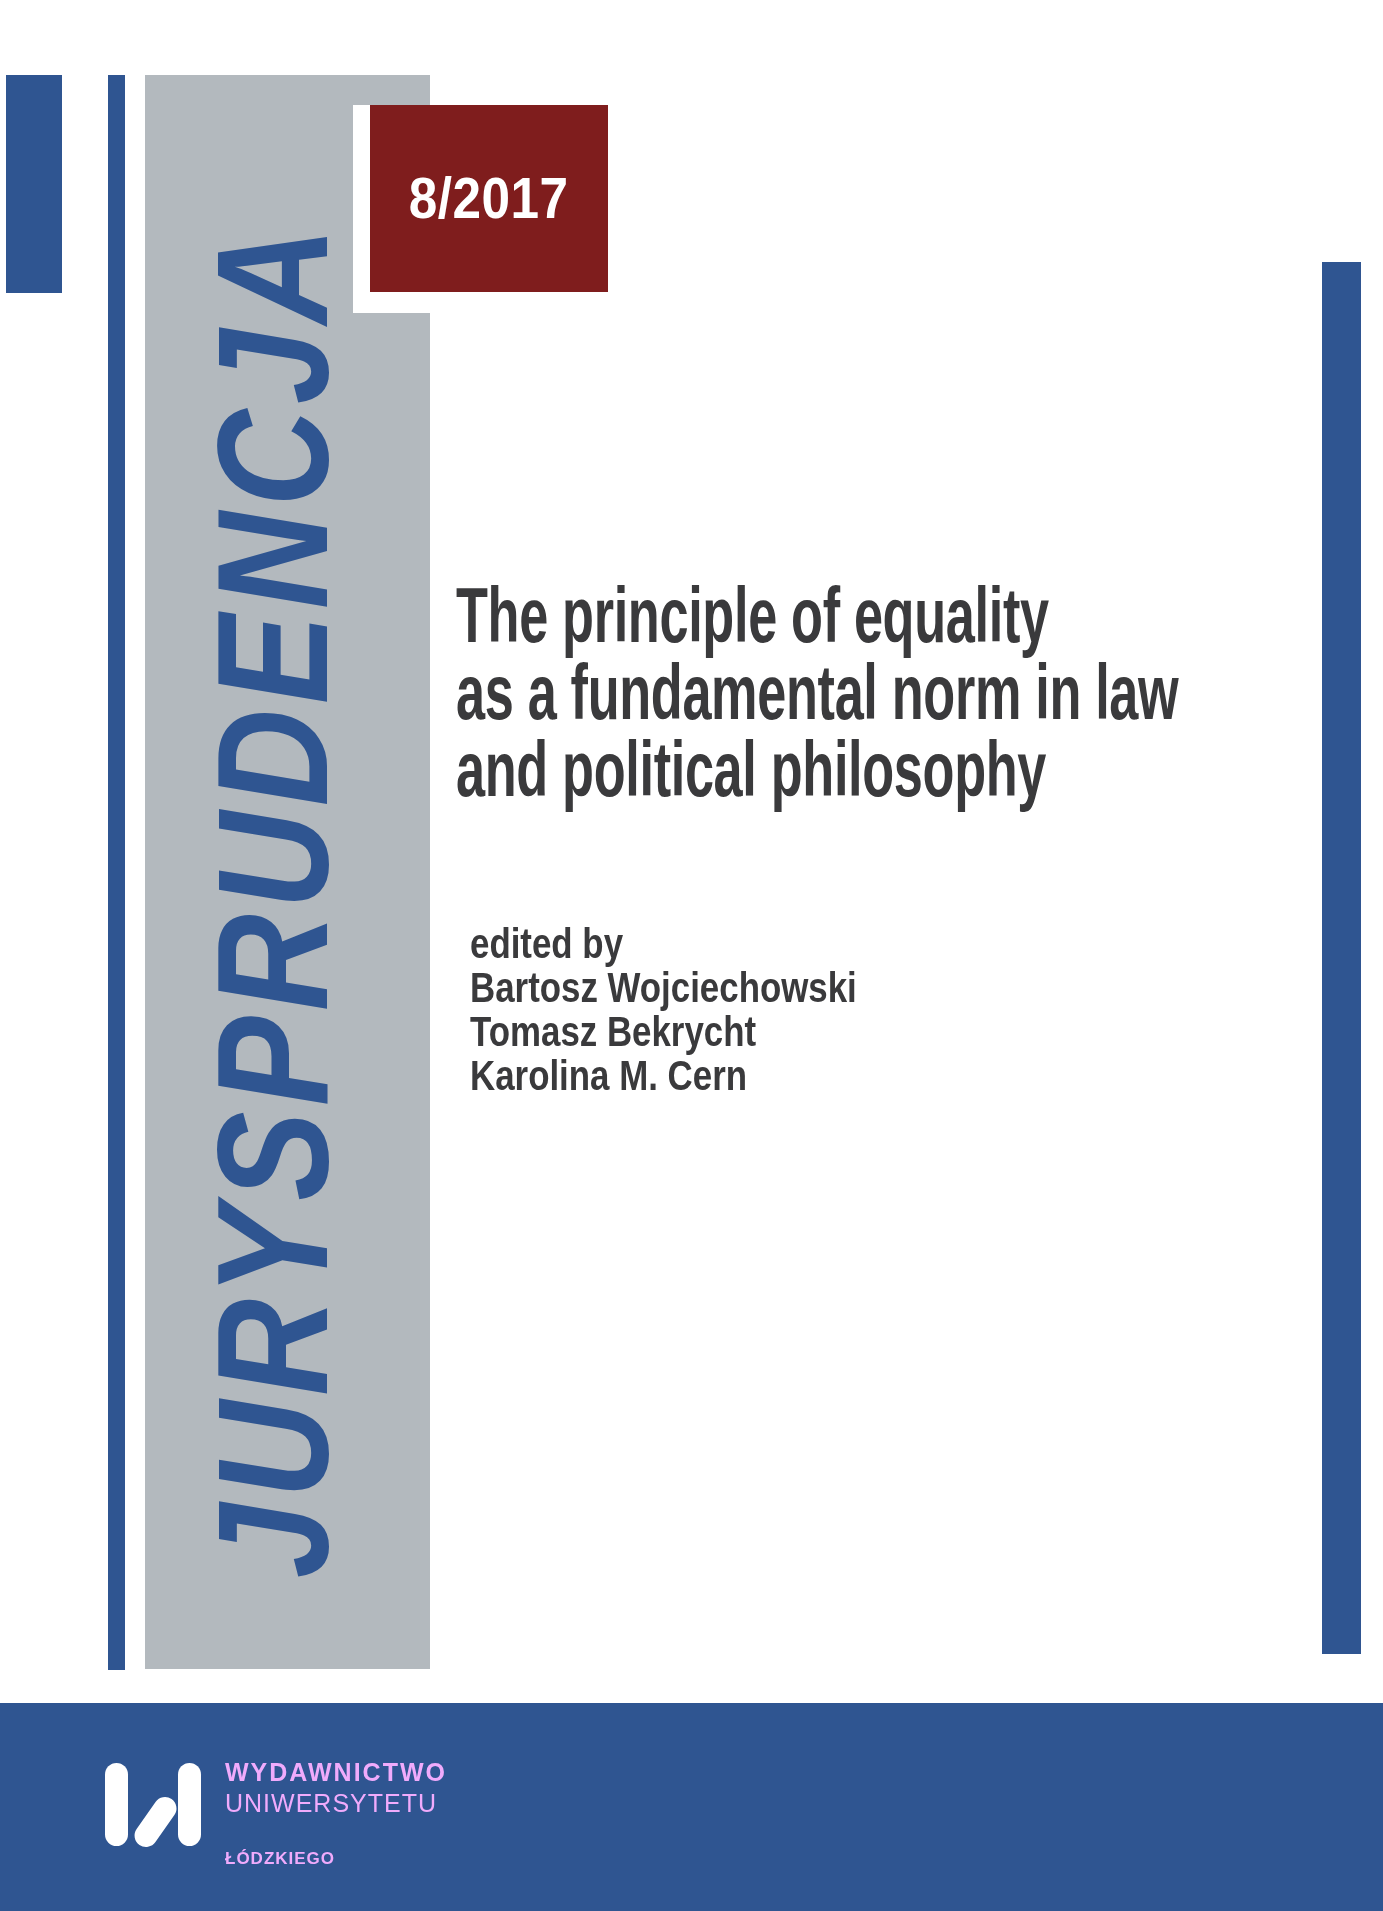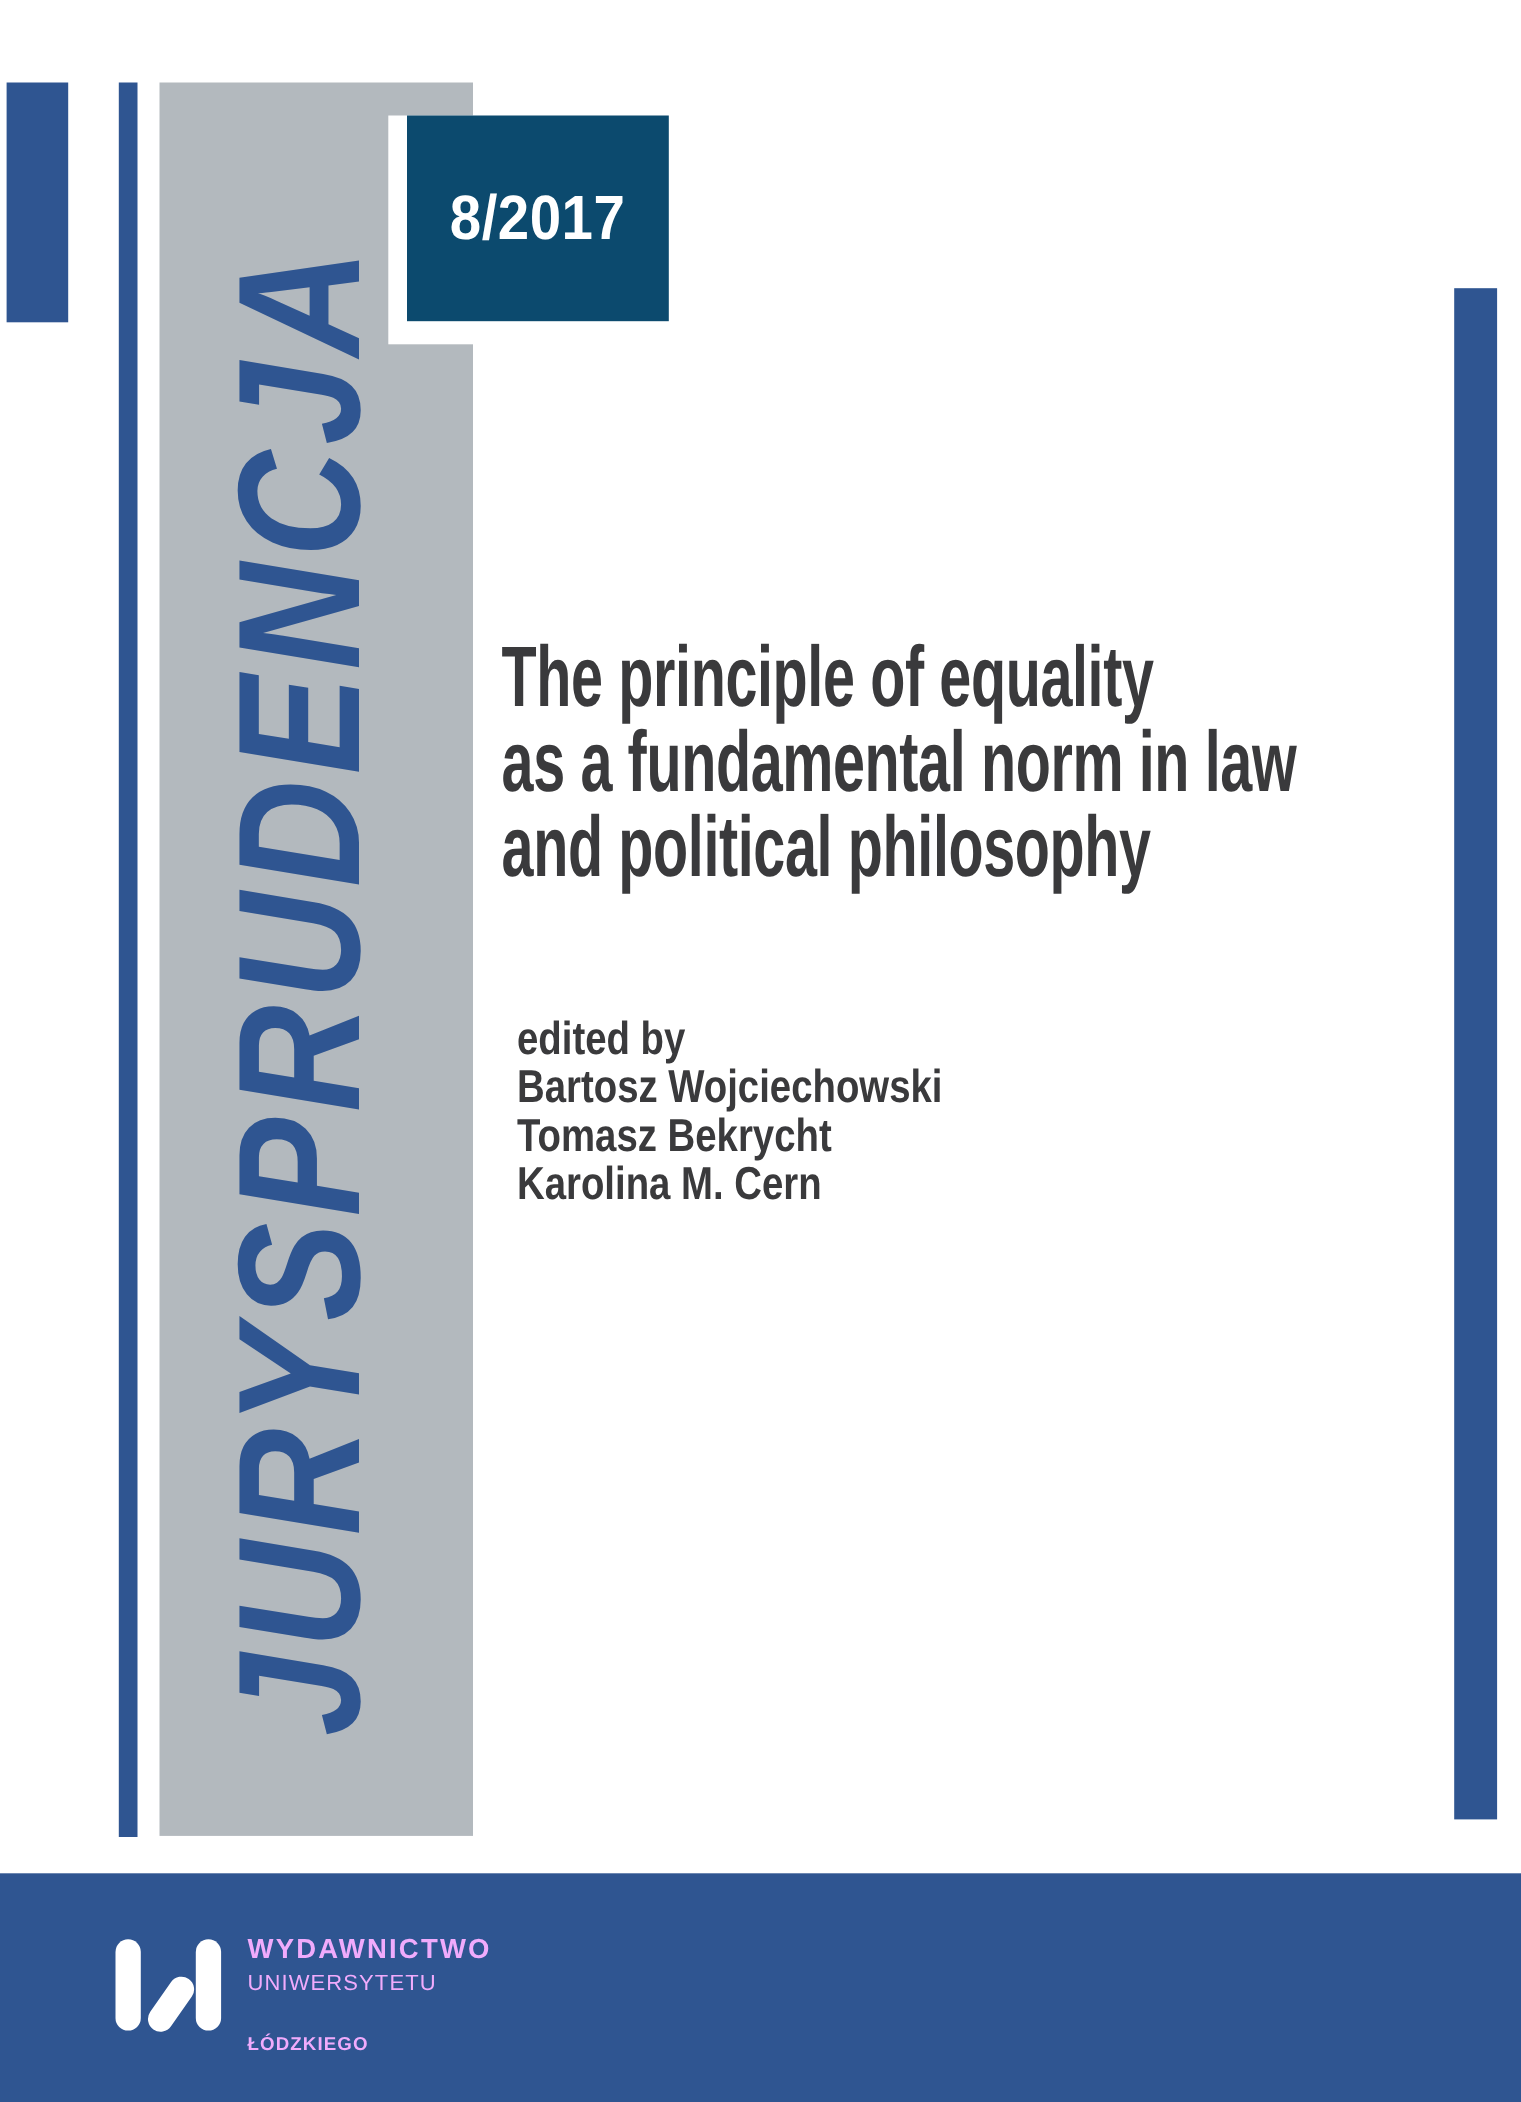--- a/index.html
+++ b/index.html
@@ -15,21 +15,21 @@
   
   .series-text{
     position:absolute;left:272px;top:900px;
     transform:translate(-50%,-50%) rotate(-90deg) scaleX(0.85);
     font-style:italic;font-weight:700;font-size:158px;letter-spacing:0.04em;
     color:#2F5591;white-space:nowrap;line-height:1;
   }
   
   .issue-frame{position:absolute;left:353px;top:105px;width:77px;height:208px;background:#ffffff;}
   .issue-box{
-    position:absolute;left:370px;top:105px;width:238px;height:187px;background:#0c4a6e;
+    position:absolute;left:370px;top:105px;width:238px;height:187px;background:#7f1d1d;
     display:flex;align-items:center;justify-content:center;
   }
   .issue-text{
     color:#ffffff;font-weight:700;font-size:57px;letter-spacing:0.5px;
     transform:scaleX(0.9);line-height:1;
   }
   
   .title{
     position:absolute;left:456px;top:577px;color:#3A3A3C;
     font-weight:700;font-size:78px;line-height:77px;letter-spacing:-0.5px;
@@ -43,21 +43,21 @@
   }
   
   .footer{position:absolute;left:0;top:1703px;width:1383px;height:208px;background:#2F5591;}
   .logo{position:absolute;left:0;top:0;width:220px;height:208px;}
   .stem{position:absolute;width:23px;background:#ffffff;border-radius:12px;}
   .stem.s1{left:105px;top:60px;height:83px;}
   .stem.s3{left:178px;top:60px;height:83px;}
   .stem.s2{left:144px;top:91px;height:56px;transform:rotate(35deg);}
   .pub-text{position:absolute;left:225px;top:54px;color:#f0abfc;}
   .pub-line1{font-weight:700;font-size:25px;line-height:31px;letter-spacing:2px;}
-  .pub-line2{font-weight:400;font-size:20px;line-height:31px;letter-spacing:1px;}
+  .pub-line2{font-weight:400;font-size:25px;line-height:31px;letter-spacing:1px;}
   .pub-line3{font-weight:700;font-size:17px;line-height:31px;letter-spacing:1px;margin-top:24px;}
 </style>
 </head>
 <body>
 
 <div class="page">
 
   <div class="left-rect"></div>
   <div class="thin-bar"></div>
 

